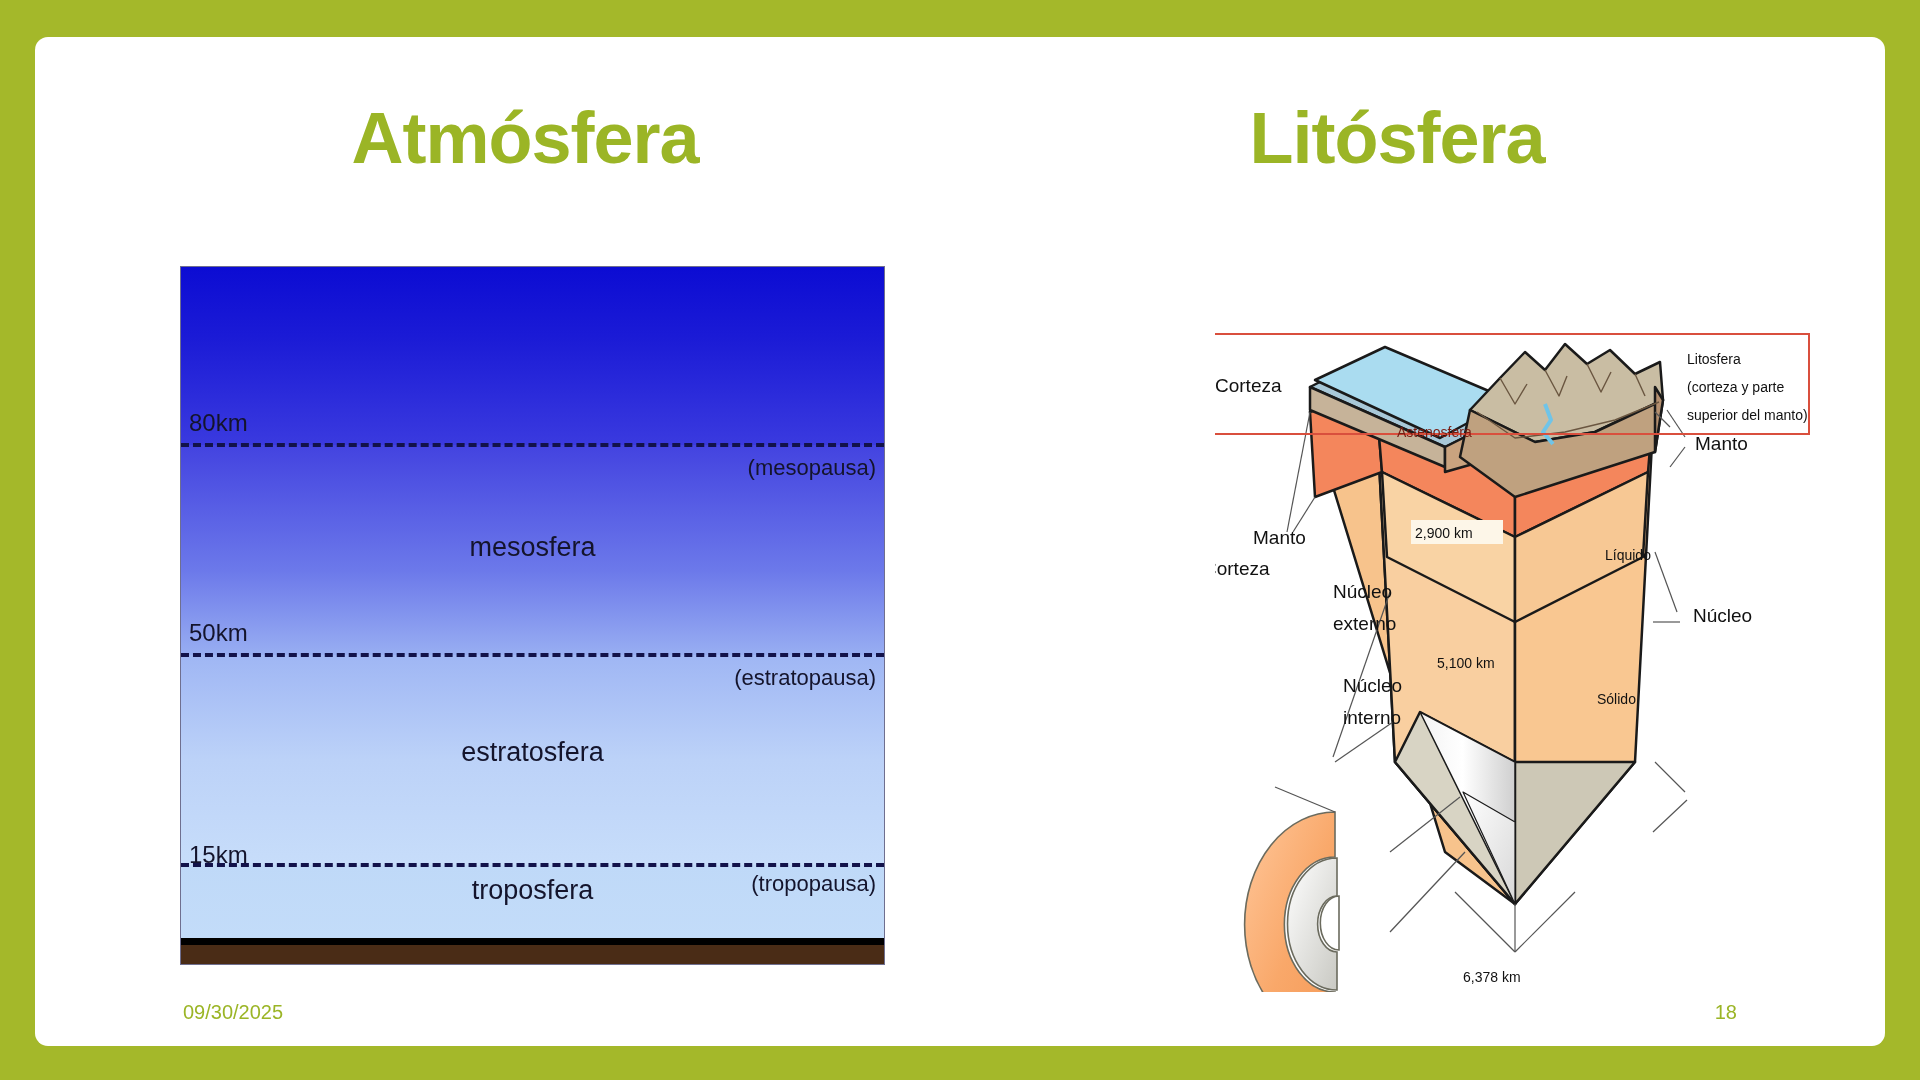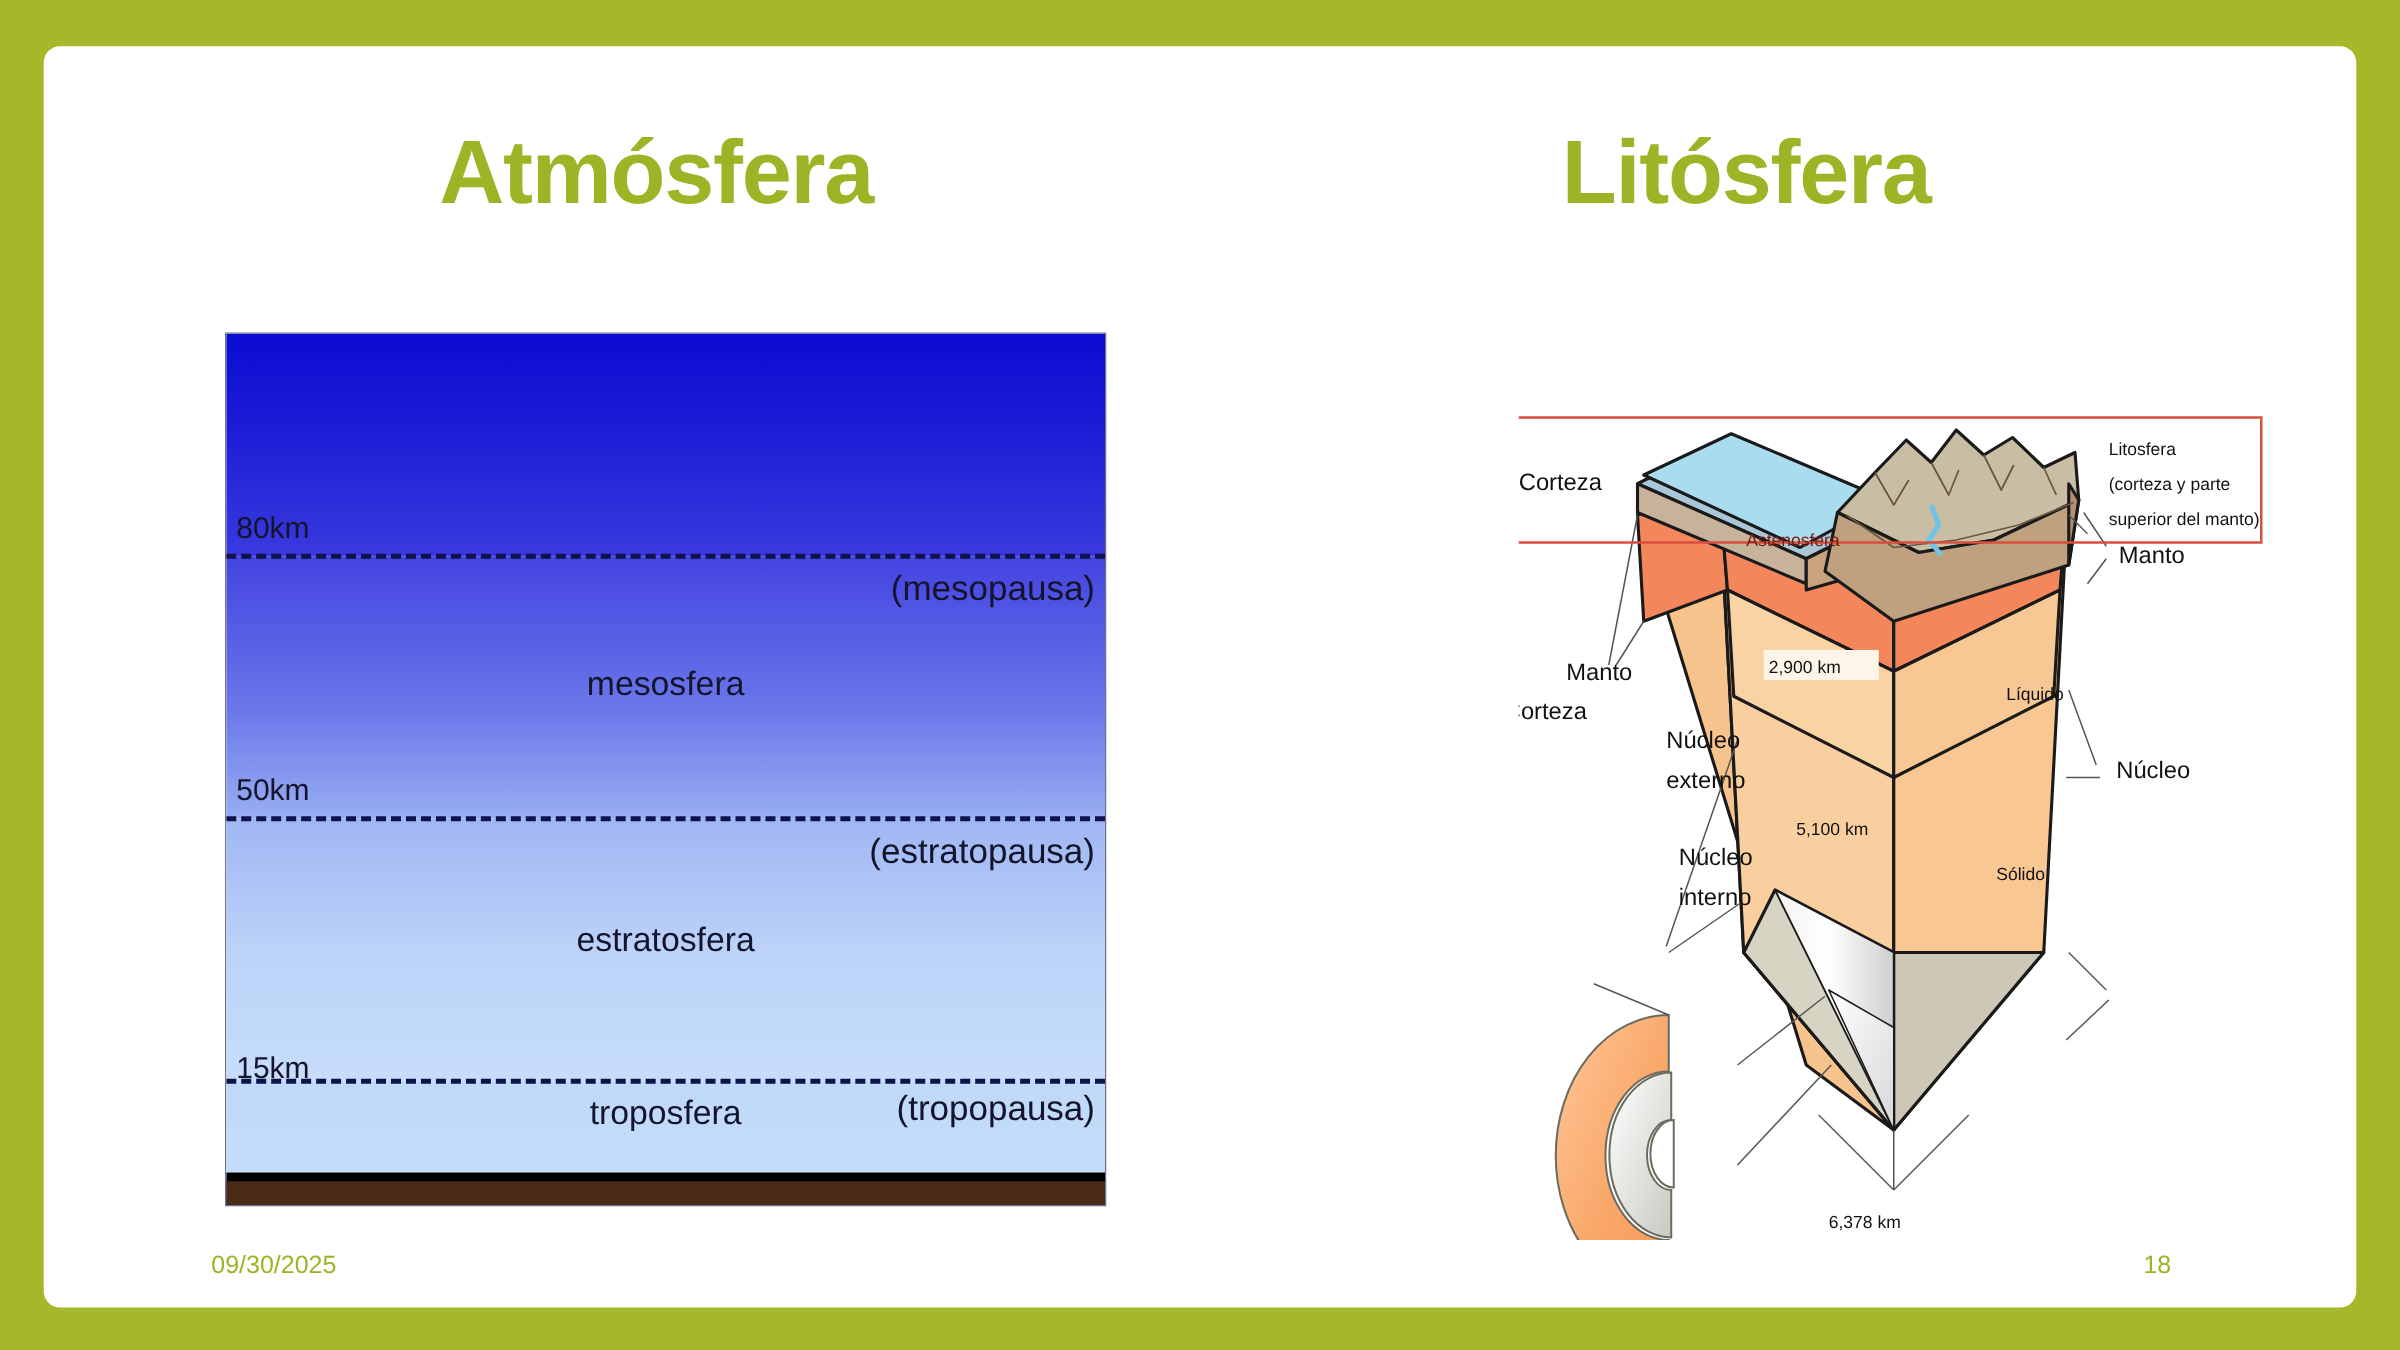--- a/index.html
+++ b/index.html
@@ -52,21 +52,21 @@
     position:absolute;left:0;width:100%;height:0;
     border-top:4px dashed #12124a;
   }
   #dash-meso  { top:176px; }
   #dash-estra { top:386px; }
   #dash-tropo { top:596px; }
 
   .atx{ position:absolute; color:#14142c; font-family:"Liberation Sans", sans-serif; white-space:nowrap; }
   .atx.center{ width:100%; text-align:center; font-size:27px; }
   .atx.km{ left:8px; font-size:24px; }
-  .atx.pause{ right:8px; font-size:28px; }
+  .atx.pause{ right:8px; font-size:22px; }
 
   #t-termo { top:60px; }
   #t-meso  { top:265px; }
   #t-estra { top:470px; }
   #t-tropo { top:608px; }
 
   #t-80km  { top:142px; }
   #t-50km  { top:352px; }
   #t-15km  { top:574px; }
 
@@ -85,21 +85,21 @@
   .lt-big{ font-size:19px; }
   .lt-sm { font-size:14px; }
   .lt-red{ fill:#7a1c12; font-size:14px; }
 
   
   .footer{
     position:absolute; bottom:22px;
     font-size:20px; color:#9BB526;
     white-space:nowrap;
   }
-  #f-date { left:134px;margin-top:12px; }
+  #f-date { left:148px;margin-top:12px; }
   #f-author{ left:0; width:100%; text-align:center; }
   #f-page { right:148px; }
 </style>
 </head>
 <body>
 
 <div id="slide">
 
   <div class="title" id="title-left">Atmósfera</div>
   <div class="title" id="title-right">Litósfera</div>

